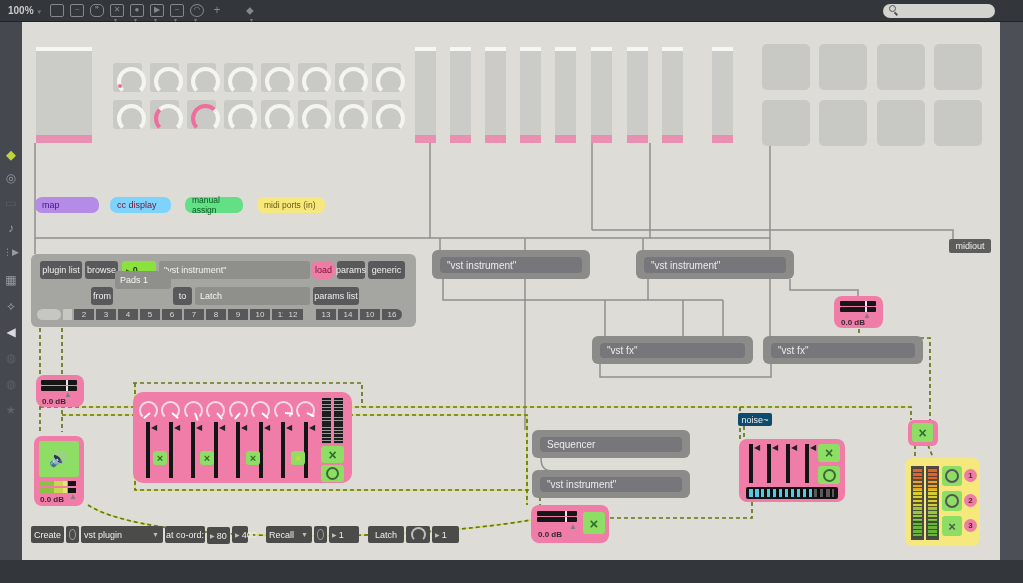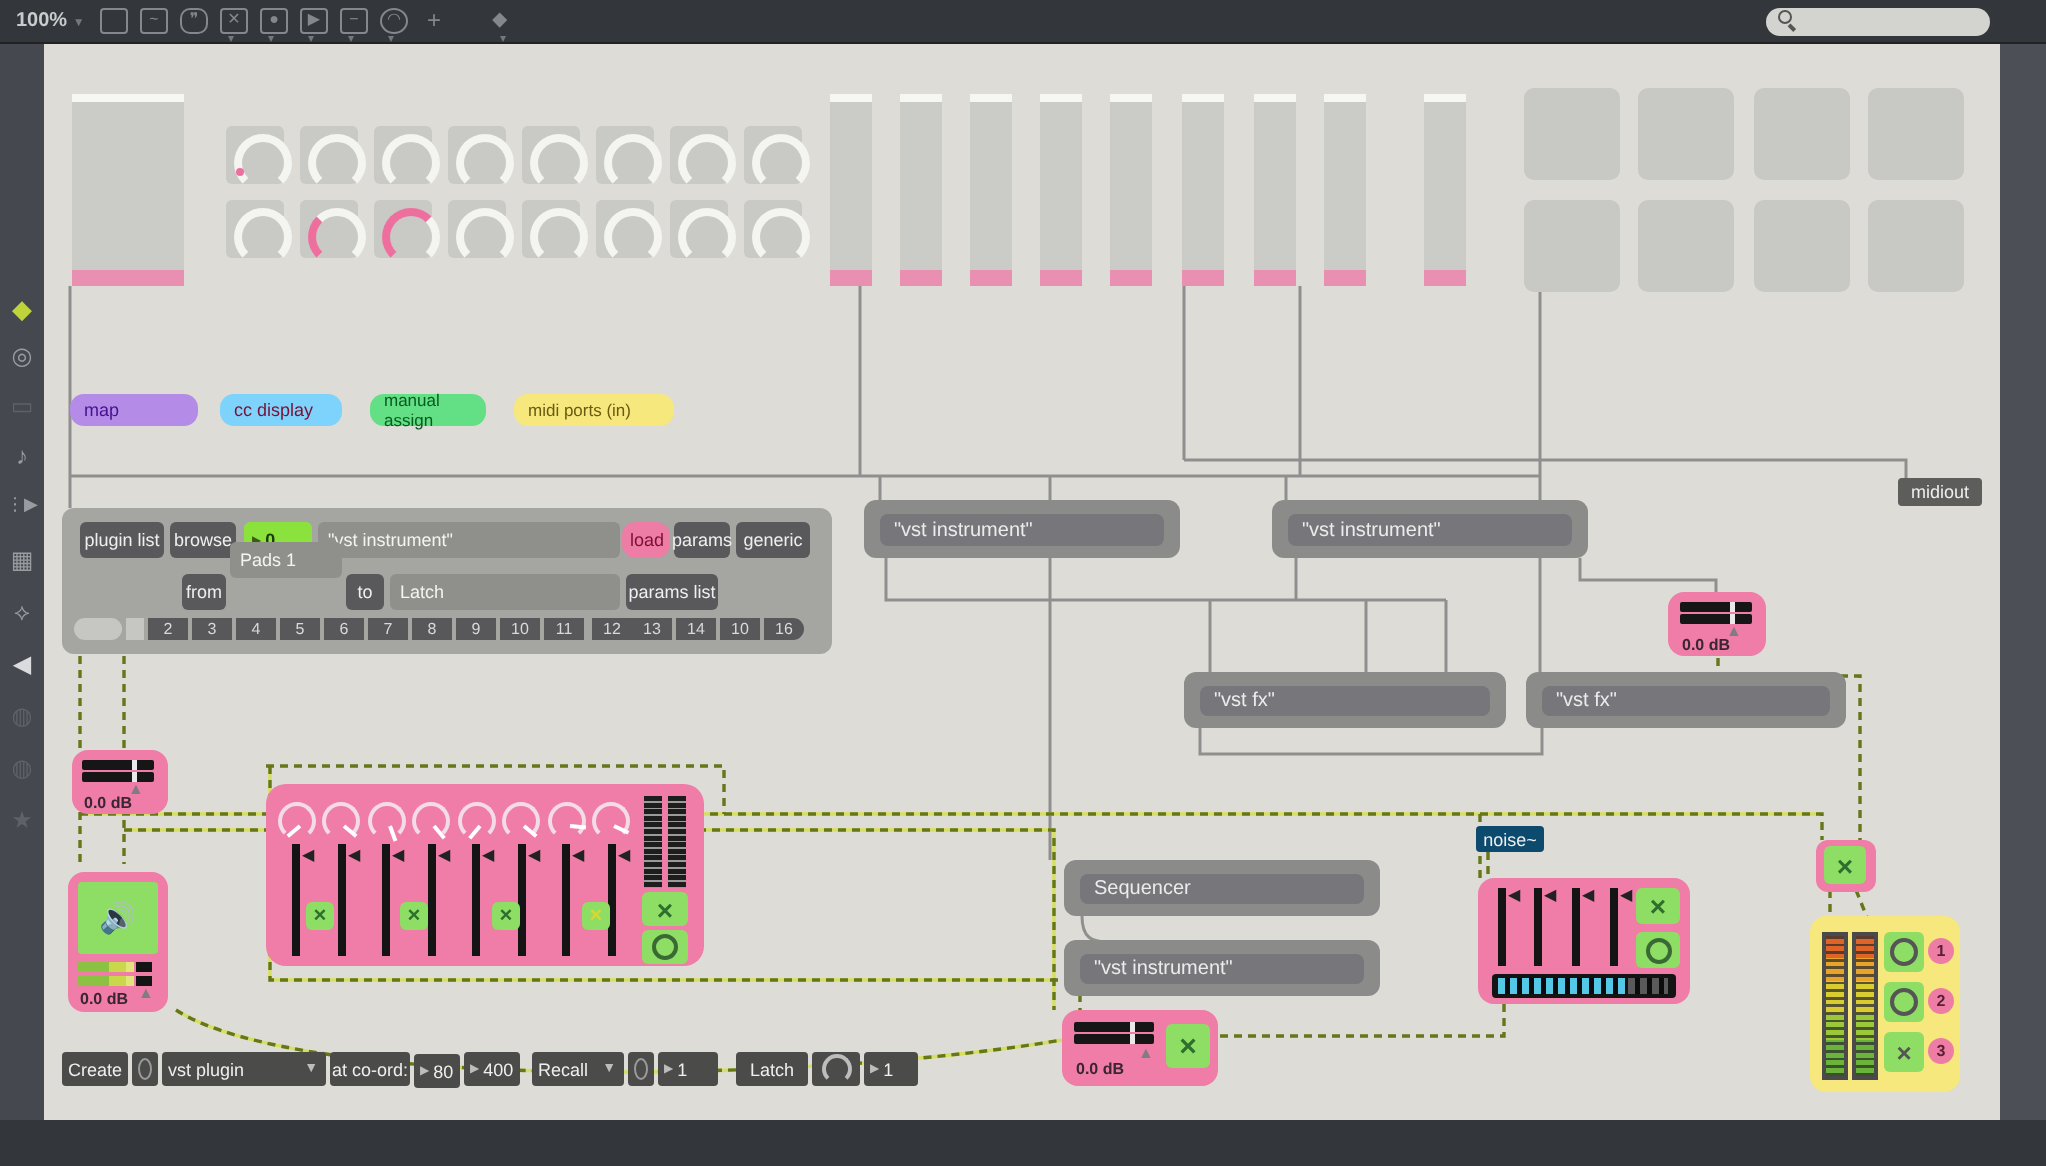--- a/index.html
+++ b/index.html
@@ -250,21 +250,21 @@
 
 <div class="abs msg" style="left:35px;top:197px;width:64px;height:16px;background:#b48ce8;color:#45128c">
     <span>map</span>
   </div>
 <div class="abs msg" style="left:110px;top:197px;width:61px;height:16px;background:#7dd3fc;color:#7c1034">
     <span>cc display</span>
   </div>
 <div class="abs msg" style="left:185px;top:197px;width:58px;height:16px;background:#63df85;color:#0a5a22;font-size:8.5px">
     <span>manual assign</span>
   </div>
-<div class="abs msg" style="left:257px;top:197px;width:80px;height:16px;background:#f6e87c;color:#6a5a12;font-size:8.5px">
+<div class="abs msg" style="left:257px;top:197px;width:68px;height:16px;background:#f6e87c;color:#6a5a12;font-size:8.5px">
     <span>midi ports (in)</span>
   </div>
 
 <div class="abs" style="left:31px;top:254px;width:385px;height:73px;background:#a5a5a2;border-radius:6px"></div>
 <div class="abs objbtn" style="left:40px;top:261px;width:42px;height:18px">
     <span>plugin list</span>
   </div>
 <div class="abs objbtn" style="left:85px;top:261px;width:33px;height:18px">
     <span>browse</span>
   </div>
@@ -325,21 +325,21 @@
   </div>
 <div class="abs tabseg" style="left:228px;top:309px;width:20px;height:11px">
     <span>9</span>
   </div>
 <div class="abs tabseg" style="left:250px;top:309px;width:20px;height:11px">
     <span>10</span>
   </div>
 <div class="abs tabseg" style="left:272px;top:309px;width:20px;height:11px">
     <span>11</span>
   </div>
-<div class="abs tabseg" style="left:296px;top:309px;width:20px;height:11px">
+<div class="abs tabseg" style="left:283px;top:309px;width:20px;height:11px">
     <span>12</span>
   </div>
 <div class="abs tabseg" style="left:316px;top:309px;width:20px;height:11px">
     <span>13</span>
   </div>
 <div class="abs tabseg" style="left:338px;top:309px;width:20px;height:11px">
     <span>14</span>
   </div>
 <div class="abs tabseg" style="left:360px;top:309px;width:20px;height:11px">
     <span>10</span>
@@ -527,21 +527,21 @@
   <span>vst plugin</span>
   <span class="abs" style="right:4px;color:#bdbdbd;font-size:7px">▼</span>
 </div>
 <div class="abs numbox" style="left:165px;top:526px;width:40px;height:17px;justify-content:center">
     <span>at co-ord:</span>
   </div>
 <div class="abs numbox" style="left:207px;top:527px;width:23px;height:17px">
     <span class="ntri">▶</span>
     <span>80</span>
   </div>
-<div class="abs numbox" style="left:232px;top:526px;width:28px;height:17px">
+<div class="abs numbox" style="left:232px;top:526px;width:16px;height:17px">
     <span class="ntri">▶</span>
     <span>400</span>
   </div>
 <div class="abs numbox" style="left:266px;top:526px;width:46px;height:17px">
   <span>Recall</span>
   <span class="abs" style="right:4px;color:#bdbdbd;font-size:7px">▼</span>
 </div>
 <div class="abs numbox" style="left:314px;top:526px;width:13px;height:17px;justify-content:center">
     <span class="circlbtn"></span>
   </div>

